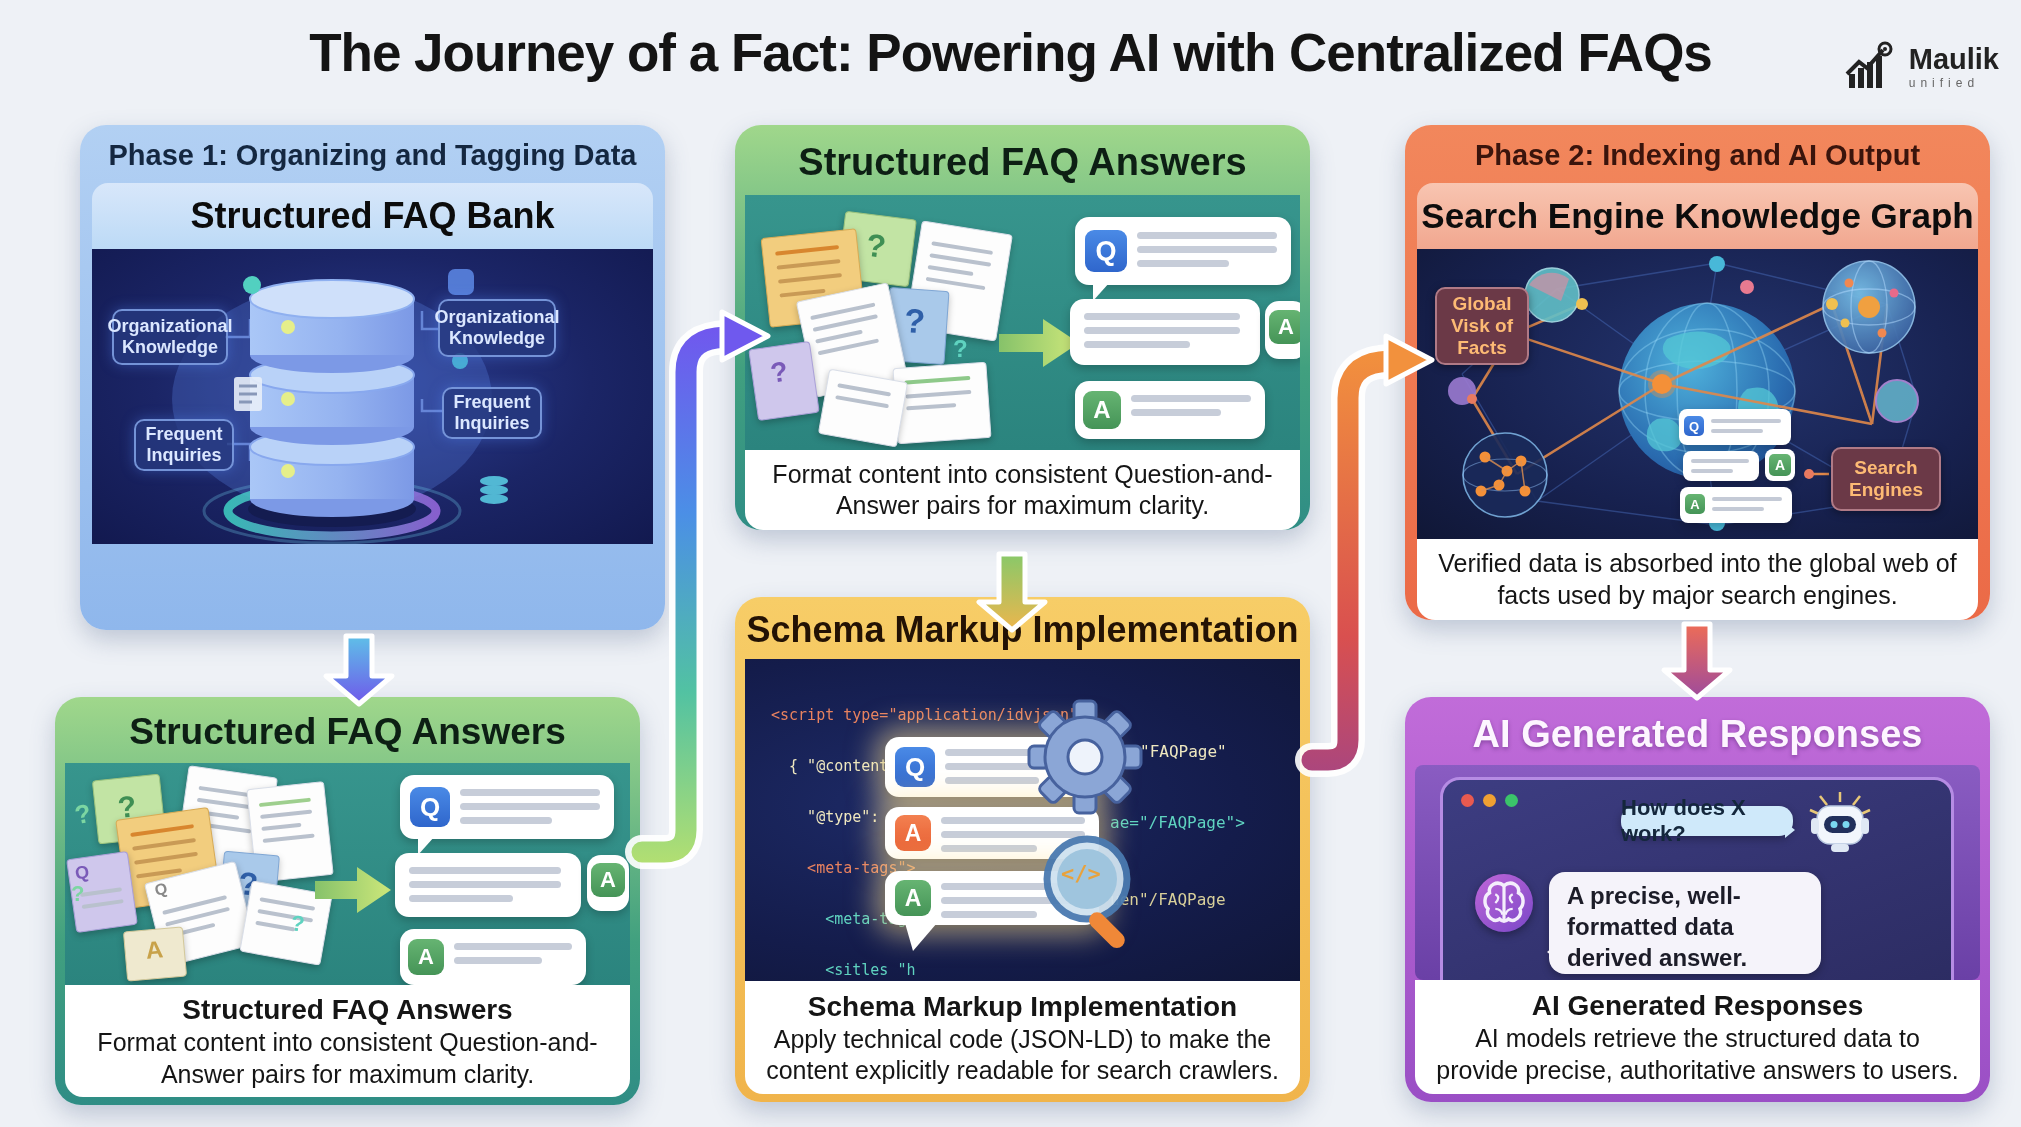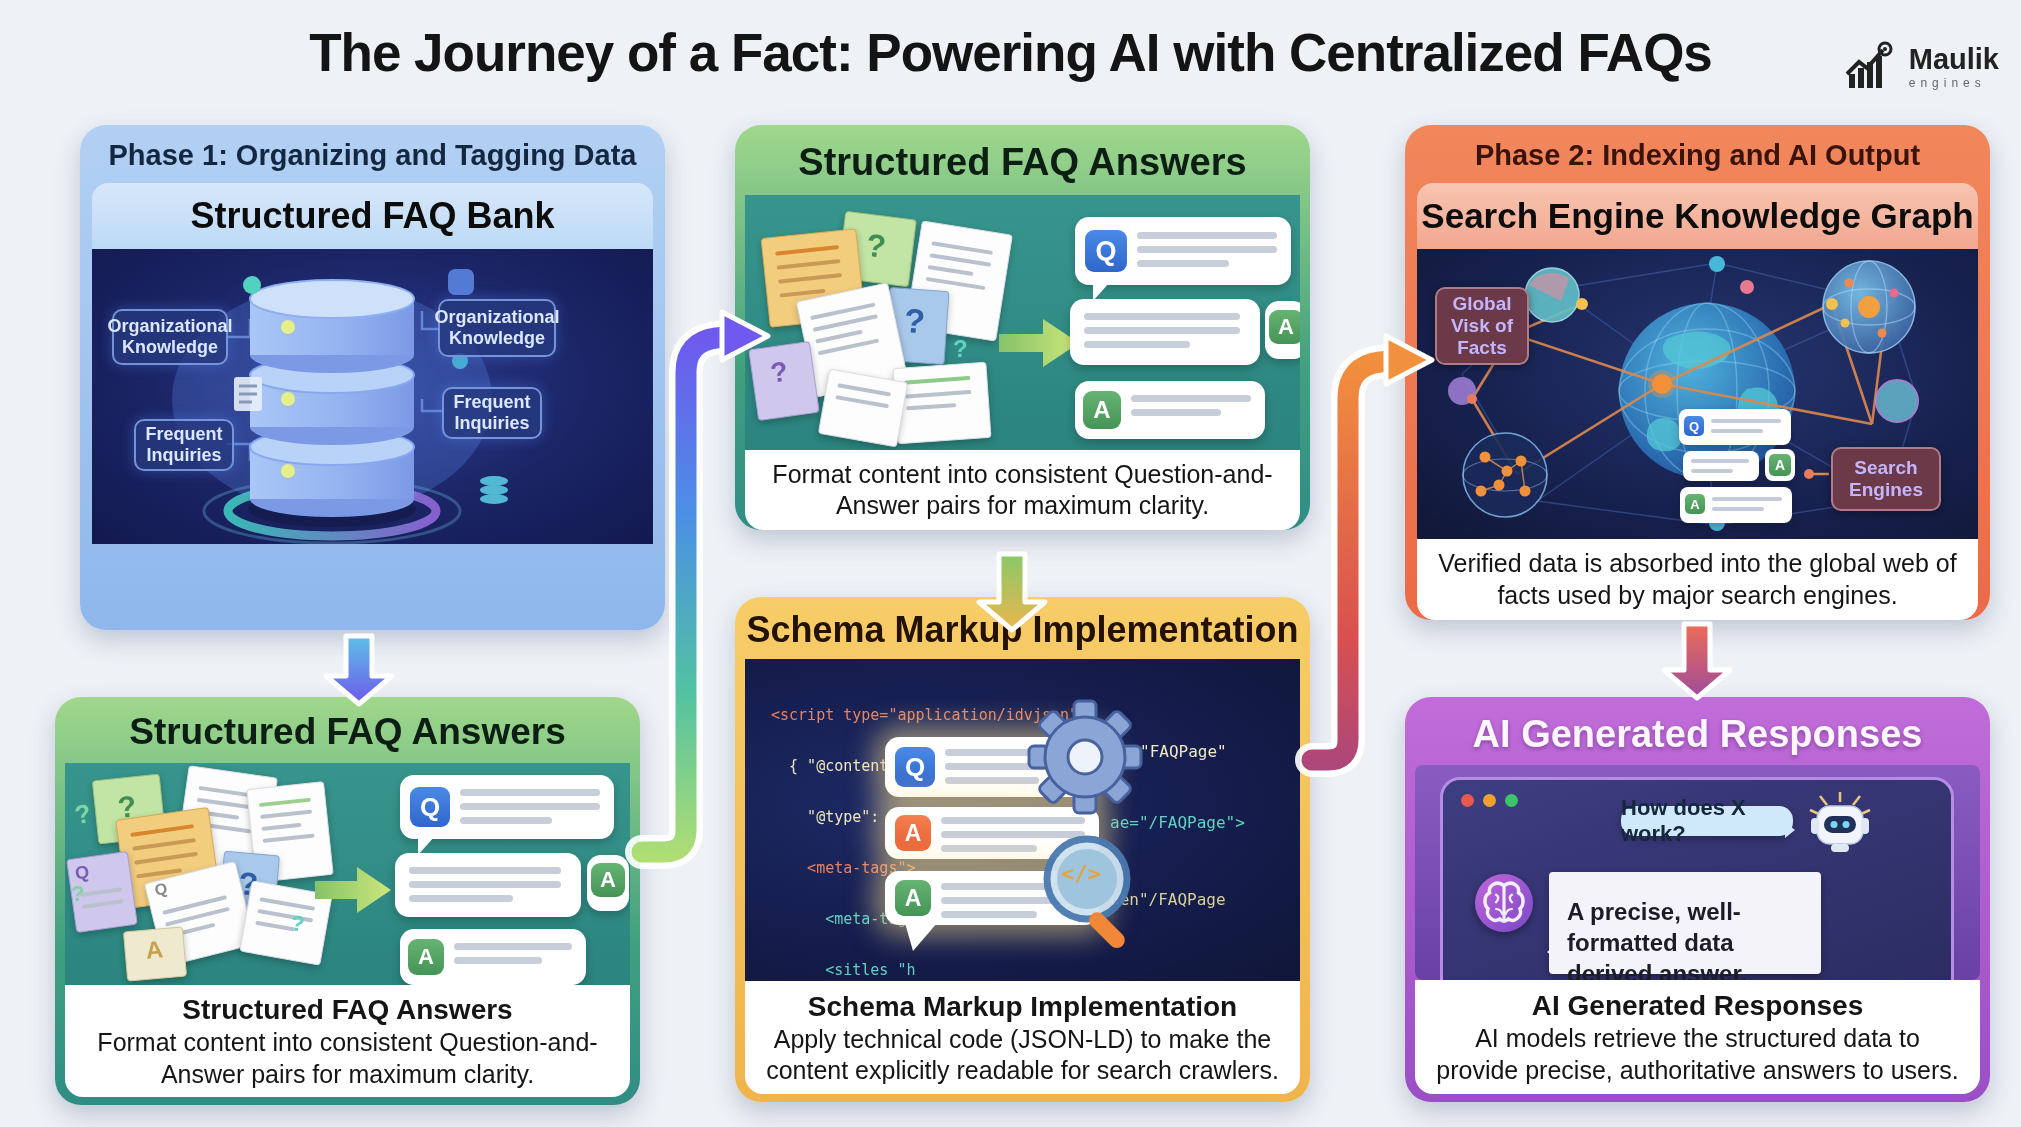--- a/index.html
+++ b/index.html
@@ -31,21 +31,21 @@
   .scene-navy2{background:radial-gradient(ellipse at 55% 40%, #24356f 0%, #17214f 60%, #101736 100%);}
   .scene-teal{background:linear-gradient(180deg,#37958d 0%,#2b847e 100%);}
   .scene-code{background:radial-gradient(ellipse at 30% 45%, #1d2a66 0%, #141c4b 60%, #101638 100%);}
   .scene-ai{background:linear-gradient(180deg,#8a5cc2 0%,#6a40a6 100%);}
   
   .label-pill{position:absolute;background:rgba(38,58,128,.78);border:2px solid rgba(132,164,232,.85);
      border-radius:10px;color:#dbe7ff;font-weight:bold;font-size:18px;line-height:1.15;
      display:flex;align-items:center;justify-content:center;text-align:center;padding:4px;box-sizing:border-box;
      box-shadow:0 0 14px rgba(90,140,255,.35);}
   .label-maroon{position:absolute;background:#6b3947;border:2px solid #b07a86;border-radius:10px;
-     color:#c4b5fd;font-weight:bold;font-size:19px;line-height:1.15;display:flex;align-items:center;
+     color:#fdba74;font-weight:bold;font-size:19px;line-height:1.15;display:flex;align-items:center;
      justify-content:center;text-align:center;padding:4px;box-sizing:border-box;box-shadow:0 2px 8px rgba(0,0,0,.4);}
   
   .bubble{position:absolute;background:#fff;border-radius:14px;box-shadow:0 4px 10px rgba(0,0,0,.22);}
   .bubble.tail-bl:after{content:"";position:absolute;left:18px;bottom:-16px;
      border:9px solid transparent;border-top:10px solid #fff;border-left:8px solid #fff;}
   .badge{position:absolute;border-radius:9px;color:#fff;font-weight:bold;
      display:flex;align-items:center;justify-content:center;}
   .b-blue{background:linear-gradient(180deg,#4a8ae6,#2f66cc);}
   .b-green{background:linear-gradient(180deg,#66b472,#459457);}
   .b-orangeb{background:linear-gradient(180deg,#f38050,#e85f33);}
@@ -62,22 +62,22 @@
   .c-tag{color:#e8825f;} .c-attr{color:#5fd3c0;} .c-str{color:#efe8c0;}
   .glow-bubble{position:absolute;background:#fff;border-radius:14px;
      box-shadow:0 0 28px 10px rgba(255,228,150,.55),0 3px 8px rgba(0,0,0,.3);}
   
   .ai-window{position:absolute;background:linear-gradient(160deg,#3d3d82 0%,#2c2c62 100%);
      border:3px solid #b68ce4;border-radius:20px 20px 0 0;}
   .dot{position:absolute;width:13px;height:13px;border-radius:50%;}
   .q-bubble{position:absolute;background:#cfe9fa;border-radius:14px;color:#14273c;font-weight:bold;
      display:flex;align-items:center;justify-content:center;box-shadow:0 3px 8px rgba(0,0,0,.3);}
   .q-bubble:after{content:"";position:absolute;right:-10px;top:16px;border:8px solid transparent;border-left:10px solid #cfe9fa;}
-  .a-bubble{position:absolute;background:#f5f3fa;border-radius:4px;color:#1c1c28;font-weight:bold;
-     padding:24px 18px;box-sizing:border-box;box-shadow:0 3px 8px rgba(0,0,0,.3);}
+  .a-bubble{position:absolute;background:#f5f3fa;border-radius:16px;color:#1c1c28;font-weight:bold;
+     padding:8px 18px;box-sizing:border-box;box-shadow:0 3px 8px rgba(0,0,0,.3);}
   .a-bubble:after{content:"";position:absolute;left:-10px;bottom:14px;border:8px solid transparent;border-right:10px solid #f5f3fa;}
   svg{display:block;}
   .noptr{pointer-events:none;}
 </style>
 </head>
 <body>
 
 <div id="stage">
 
   <div class="main-title">The Journey of a Fact: Powering AI with Centralized FAQs</div>
@@ -86,21 +86,21 @@
       <rect x="6" y="34" width="6" height="14" fill="#222"></rect>
       <rect x="15" y="28" width="6" height="20" fill="#222"></rect>
       <rect x="24" y="22" width="6" height="26" fill="#222"></rect>
       <rect x="33" y="16" width="6" height="32" fill="#222"></rect>
       <polyline points="4,34 16,22 24,28 40,10" fill="none" stroke="#222" stroke-width="4"></polyline>
       <circle cx="42" cy="9" r="6" fill="none" stroke="#222" stroke-width="3"></circle>
       <circle cx="42" cy="9" r="2" fill="#222"></circle>
     </svg>
     <div>
       <div class="logo-name">Maulik</div>
-      <div class="logo-sub">engines</div>
+      <div class="logo-sub">unified</div>
     </div>
   </div>
 
   <div class="panel p-blue" style="left:55px;top:125px;width:585px;height:505px;margin-left:25px;">
     <div class="phase-head" style="top:14px;font-size:29px;color:#142740;">Phase 1: Organizing and Tagging Data</div>
     <div class="band" style="left:12px;top:58px;width:561px;height:66px;line-height:66px;font-size:36px;color:#0c0c0c;background:linear-gradient(180deg,#d8e7fa,#bcdaf6);">Structured FAQ Bank</div>
 
     <div class="illus scene-navy" style="left:12px;top:124px;width:561px;height:295px;">
       <svg width="561" height="295" viewBox="0 0 561 295" class="noptr">
         <defs>

